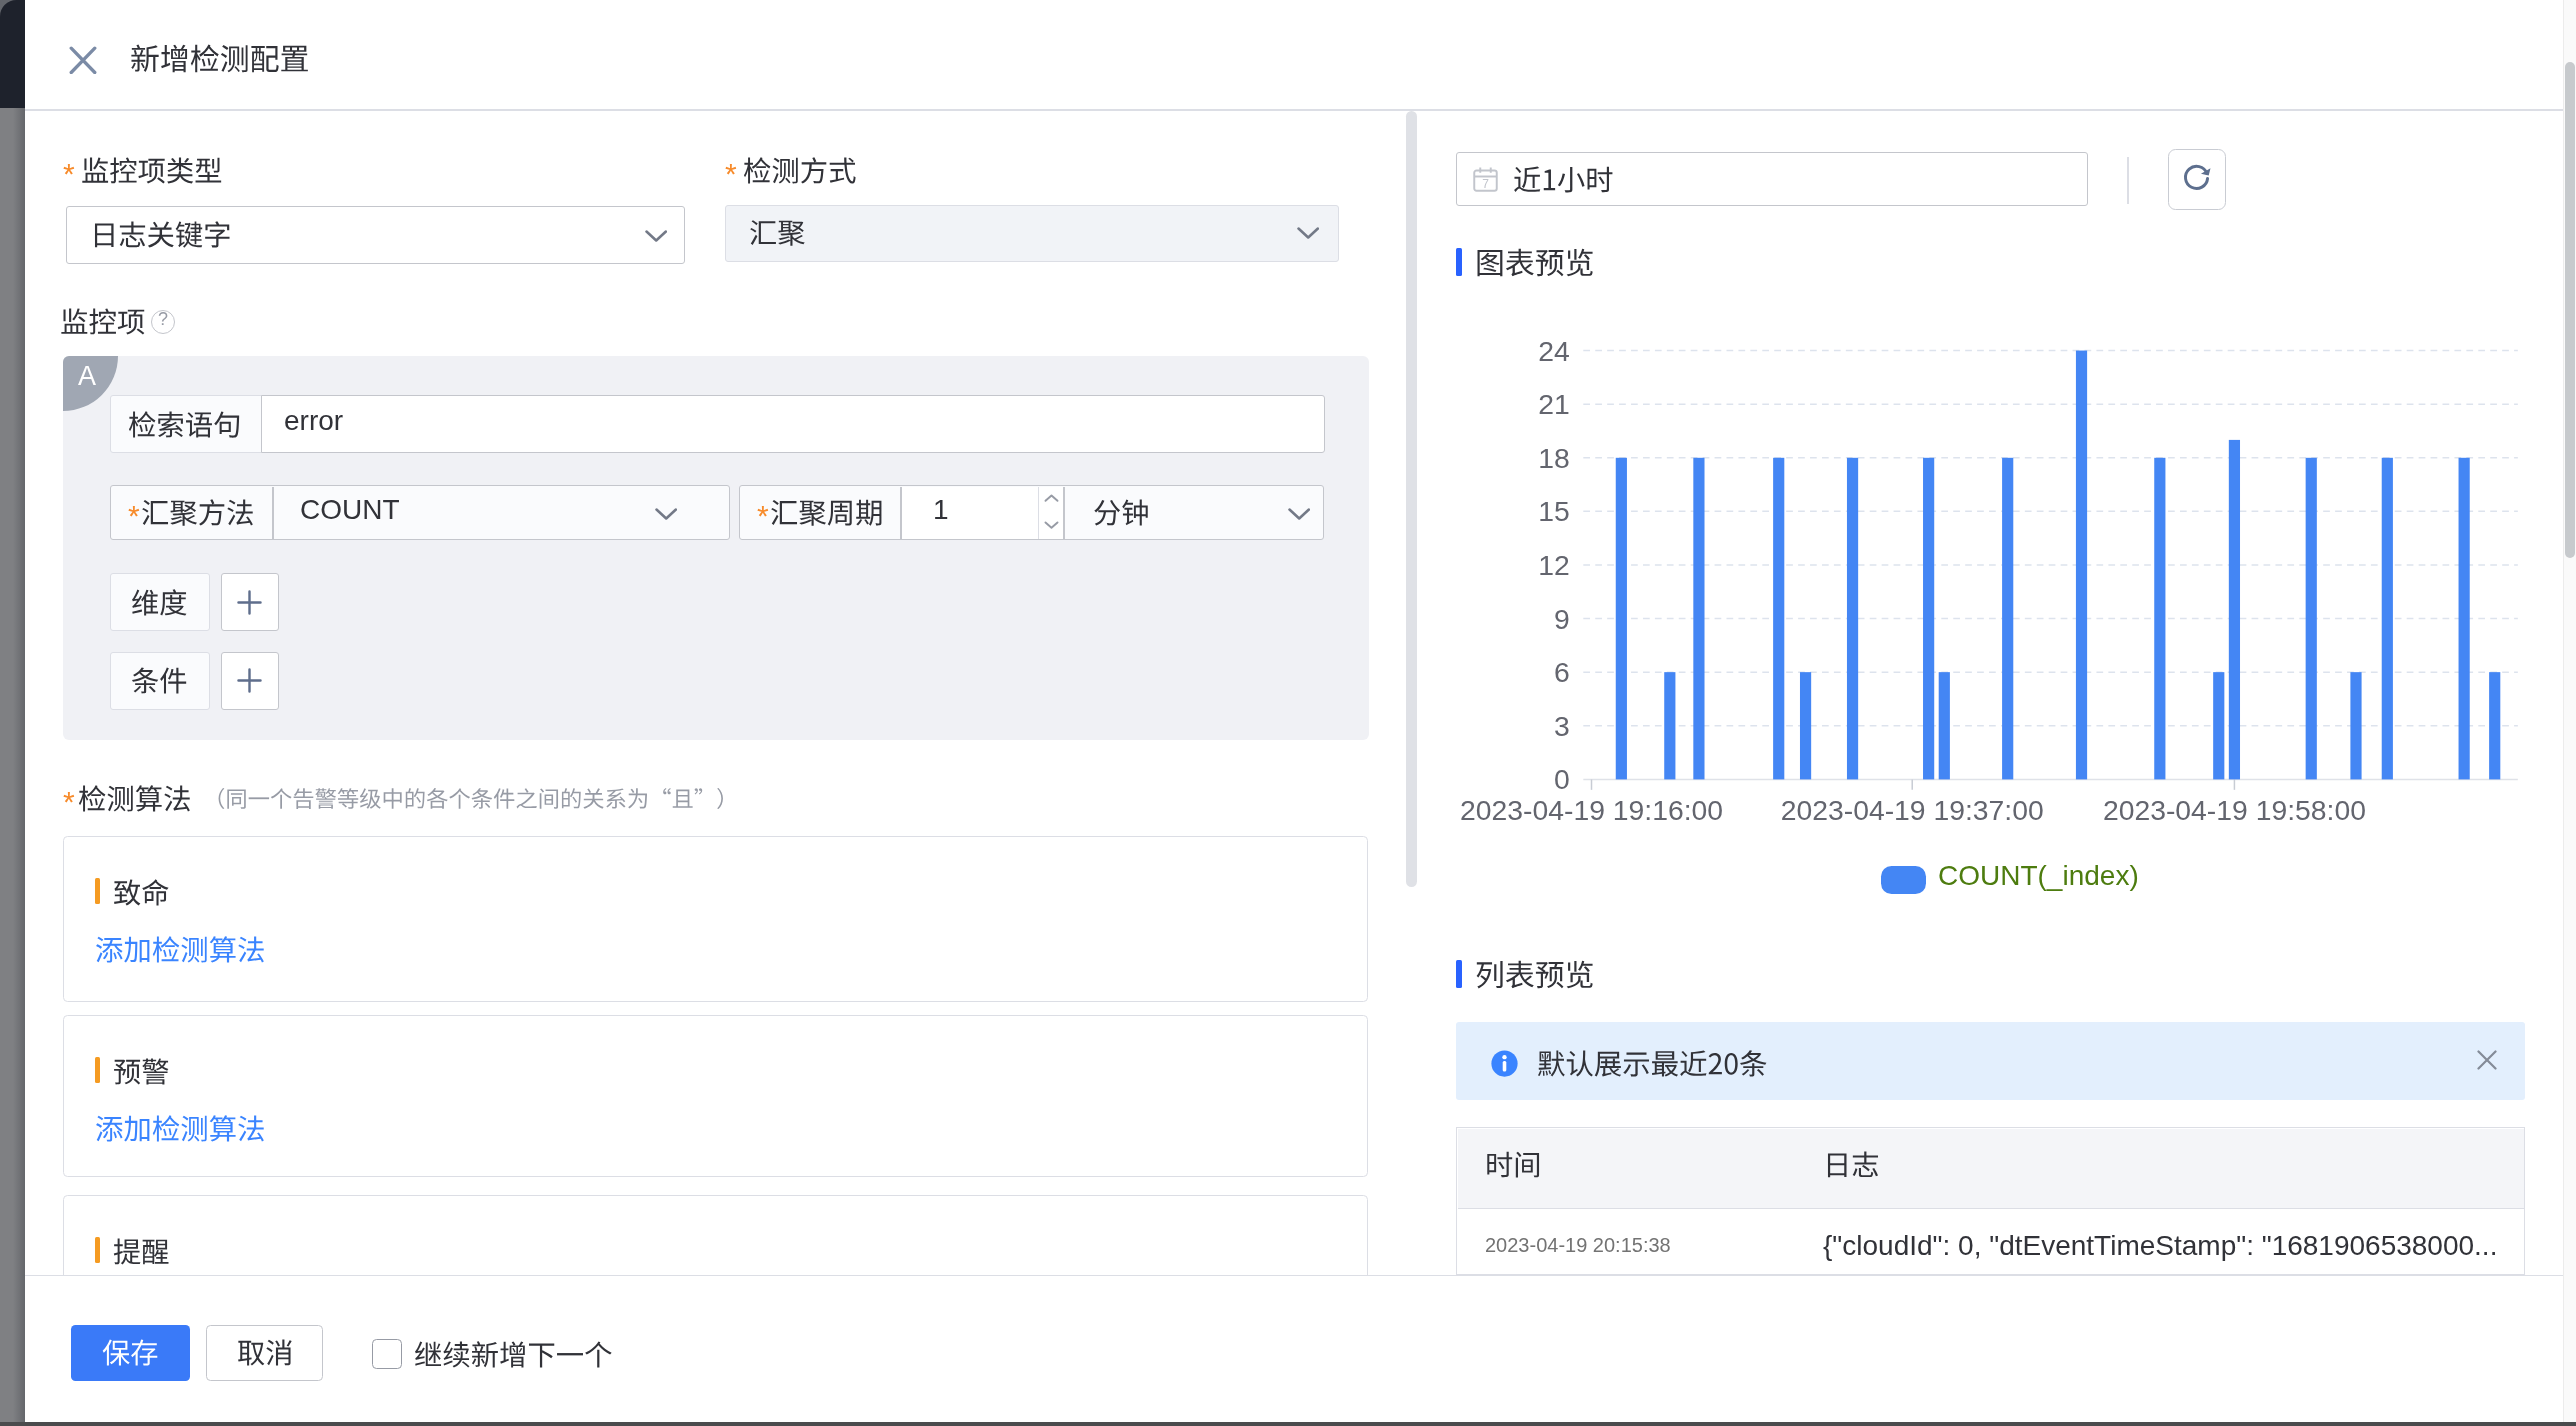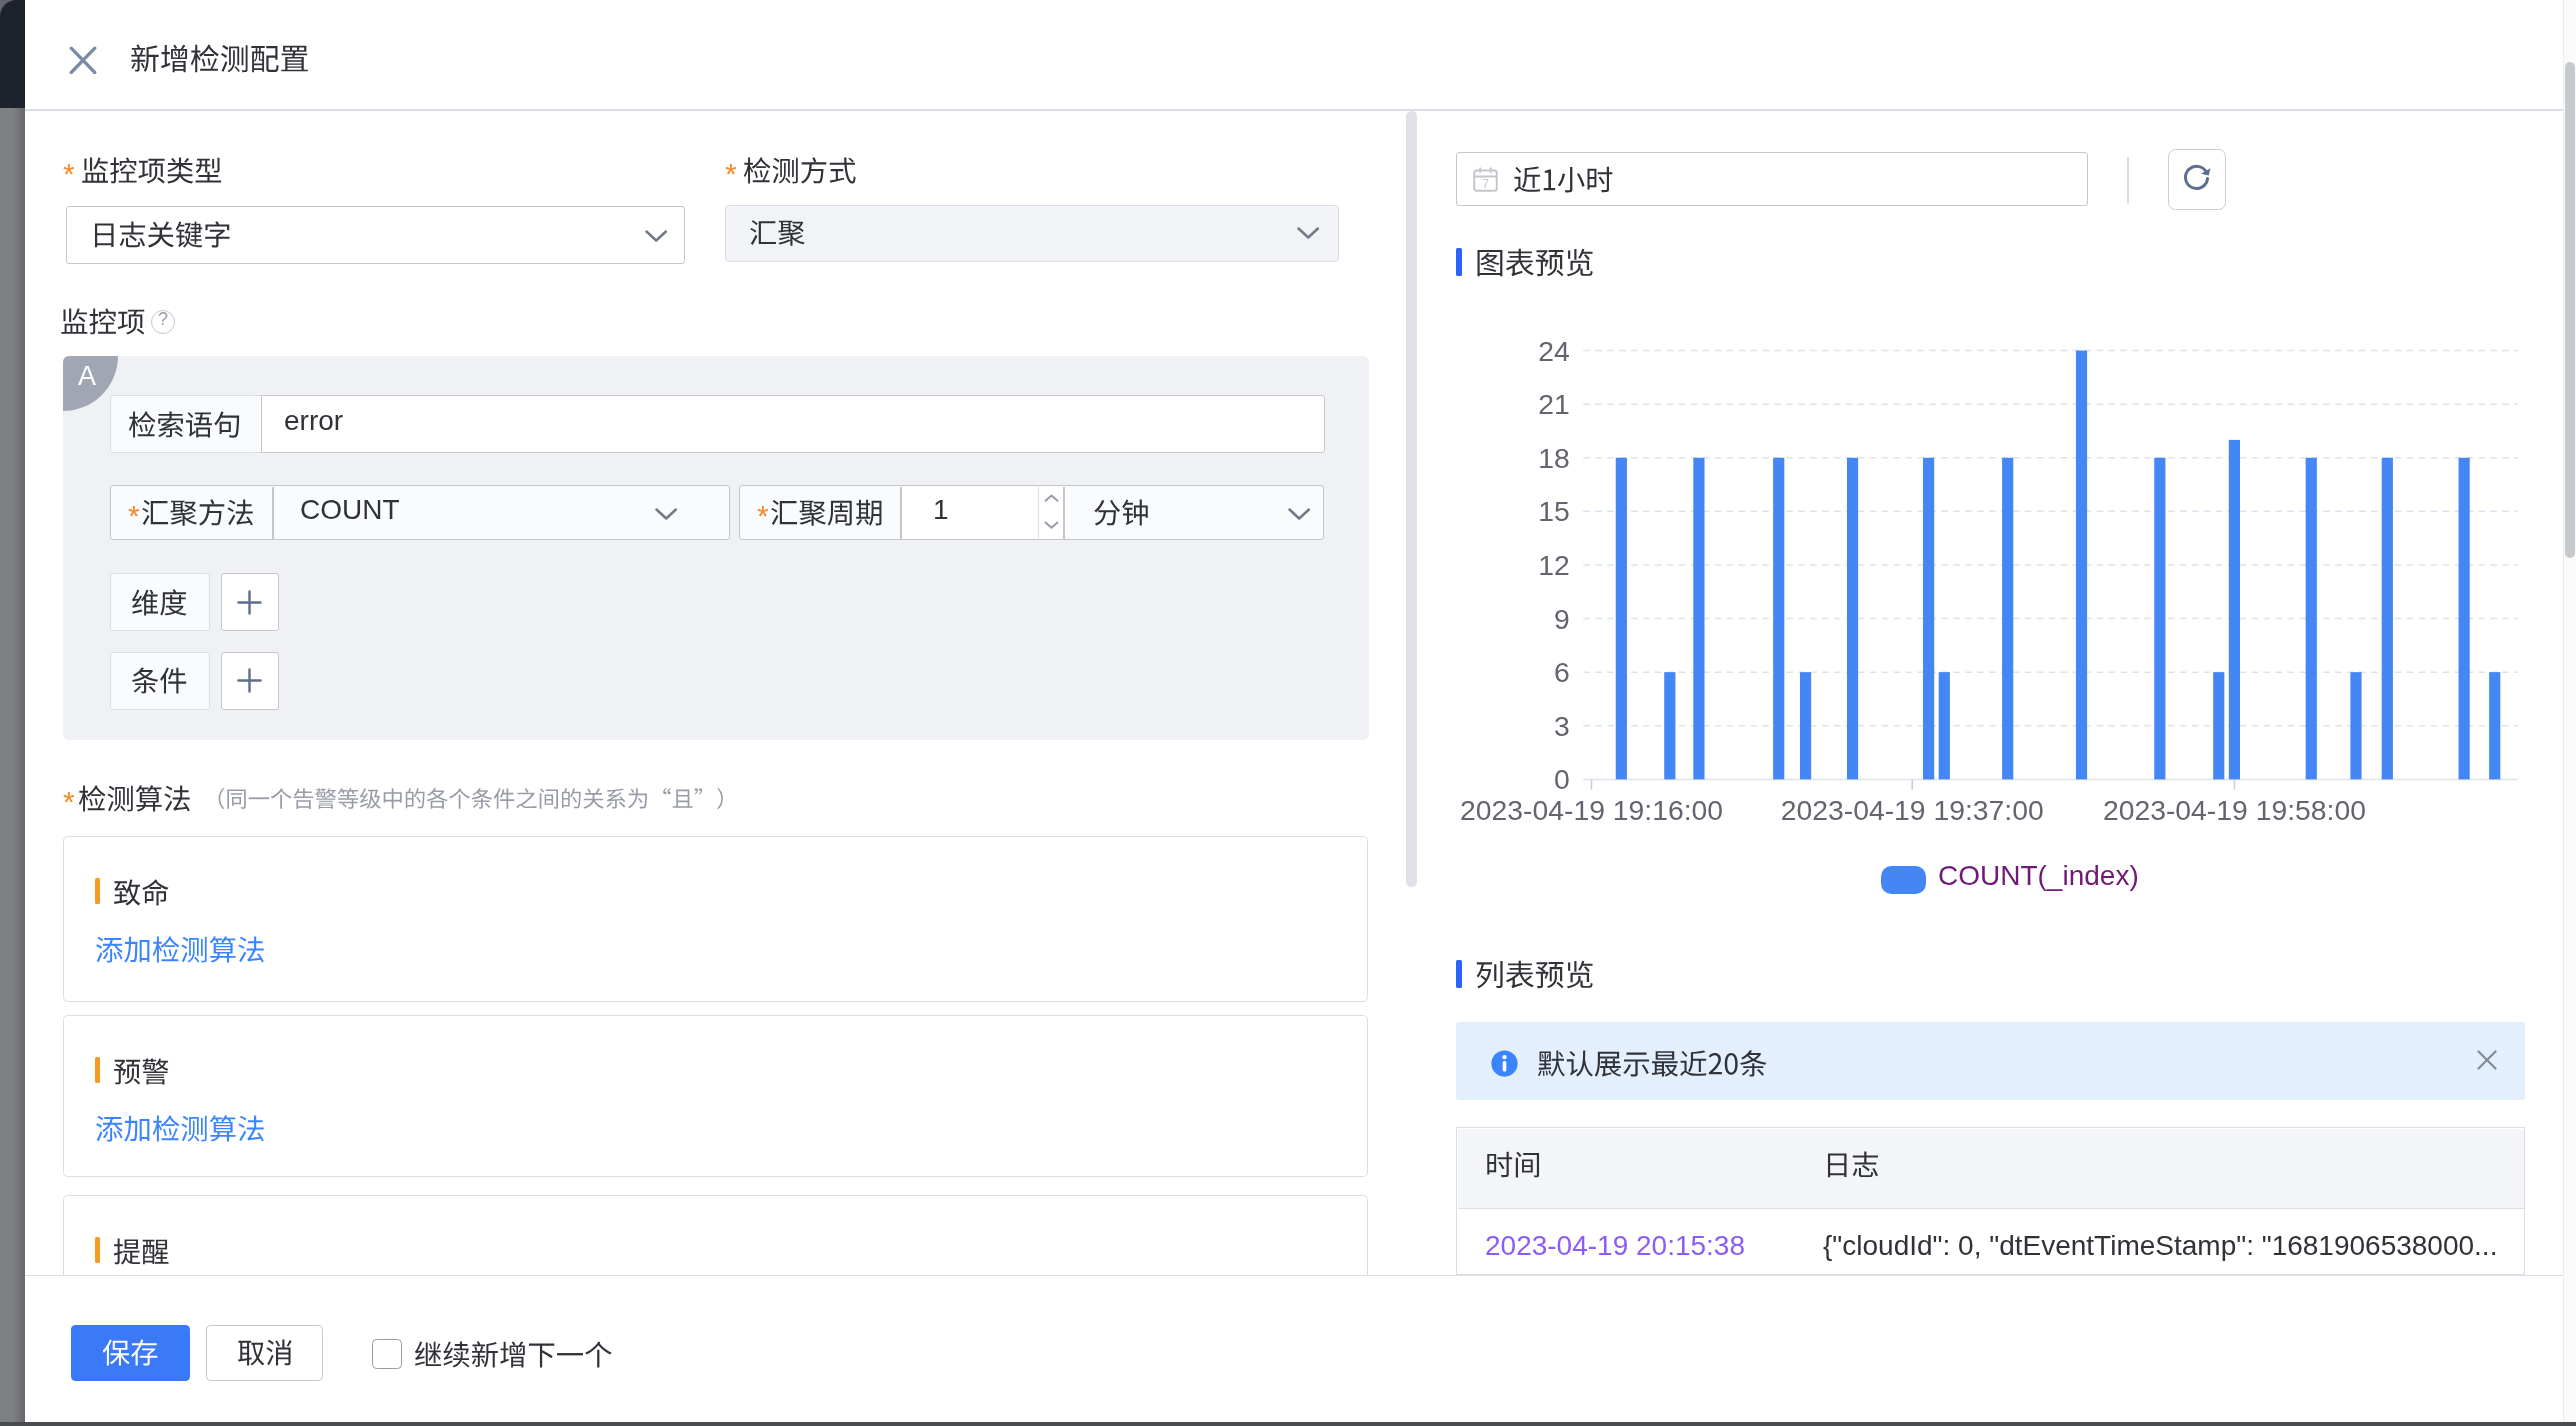--- a/index.html
+++ b/index.html
@@ -213,33 +213,33 @@
     <rect x="1149.5" y="192.8" width="15" height="431.2" fill="#4486f4"></rect>
     <rect x="1209.5" y="480.2" width="15" height="143.8" fill="#4486f4"></rect>
     <rect x="1251.5" y="192.8" width="15" height="431.2" fill="#4486f4"></rect>
     <rect x="1354.5" y="192.8" width="15" height="431.2" fill="#4486f4"></rect>
     <rect x="1395.5" y="480.2" width="15" height="143.8" fill="#4486f4"></rect>
     <text x="192" y="678.0" text-anchor="middle" font-family="Liberation Sans, sans-serif" font-size="38" fill="#63656e">2023-04-19 19:16:00</text>
     <text x="622" y="678.0" text-anchor="middle" font-family="Liberation Sans, sans-serif" font-size="38" fill="#63656e">2023-04-19 19:37:00</text>
     <text x="1054" y="678.0" text-anchor="middle" font-family="Liberation Sans, sans-serif" font-size="38" fill="#63656e">2023-04-19 19:58:00</text>
   </svg>
 <div class="abs" style="left:1881px;top:866px;width:45px;height:28px;background:#4486f4;border-radius:10.5px"></div>
-<div style="position:absolute;top:857px;line-height:37px;font-size:28px;color:#701a75;font-weight:400;white-space:pre;font-family:'Liberation Sans', sans-serif;left:1938px;">COUNT(_index)</div>
+<div style="position:absolute;top:857px;line-height:37px;font-size:28px;color:#4d7c0f;font-weight:400;white-space:pre;font-family:'Liberation Sans', sans-serif;left:1938px;">COUNT(_index)</div>
 <div class="abs" style="left:1456px;top:1022px;width:1069px;height:78px;background:#e3effd;border-radius:3px"></div>
 <svg class="abs" style="left:1491px;top:1050px" width="27" height="27" viewBox="0 0 36 36">
 <circle cx="18" cy="18" r="17.5" fill="#3a84ff"></circle>
 <rect x="15.6" y="14.5" width="4.8" height="14" rx="2" fill="#fff"></rect>
 <circle cx="18" cy="9.5" r="2.9" fill="#fff"></circle>
   </svg>
 <svg class="abs" style="left:2477px;top:1050px" width="20" height="20" viewBox="0 0 27 27">
     <path d="M2 2 L25 25 M25 2 L2 25" stroke="#848b98" stroke-width="3" fill="none" stroke-linecap="round"></path>
   </svg>
 <div class="abs" style="left:1456px;top:1127px;width:1069px;height:148px;border:1.5px solid #dcdee5;box-sizing:border-box;background:#fff"></div>
 <div class="abs" style="left:1458px;top:1129px;width:1066px;height:80px;background:#f4f5f8;border-bottom:1.5px solid #dcdee5;box-sizing:border-box"></div>
-<div style="position:absolute;top:1227px;line-height:37px;font-size:28px;color:#8b5cf6;font-weight:400;white-space:pre;font-family:'Liberation Sans', sans-serif;left:1485px;">2023-04-19 20:15:38</div>
+<div style="position:absolute;top:1227px;line-height:37px;font-size:20px;color:#737373;font-weight:400;white-space:pre;font-family:'Liberation Sans', sans-serif;left:1485px;">2023-04-19 20:15:38</div>
 <div style="position:absolute;top:1227px;line-height:37px;font-size:28px;color:#313238;font-weight:400;white-space:pre;font-family:'Liberation Sans', sans-serif;left:1823px;">{"cloudId": 0, "dtEventTimeStamp": "1681906538000...</div>
 <svg style="position:absolute;left:130px;top:39px;overflow:visible" width="181" height="39" viewBox="0 0 242 52">
     <g fill="#313238" transform="translate(0 41.20) scale(0.04000 -0.04000)">
       <use href="#g65b0" x="0.0"></use>
       <use href="#g589e" x="1000.0"></use>
       <use href="#g68c0" x="2000.0"></use>
       <use href="#g6d4b" x="3000.0"></use>
       <use href="#g914d" x="4000.0"></use>
       <use href="#g7f6e" x="5000.0"></use>
     </g>

